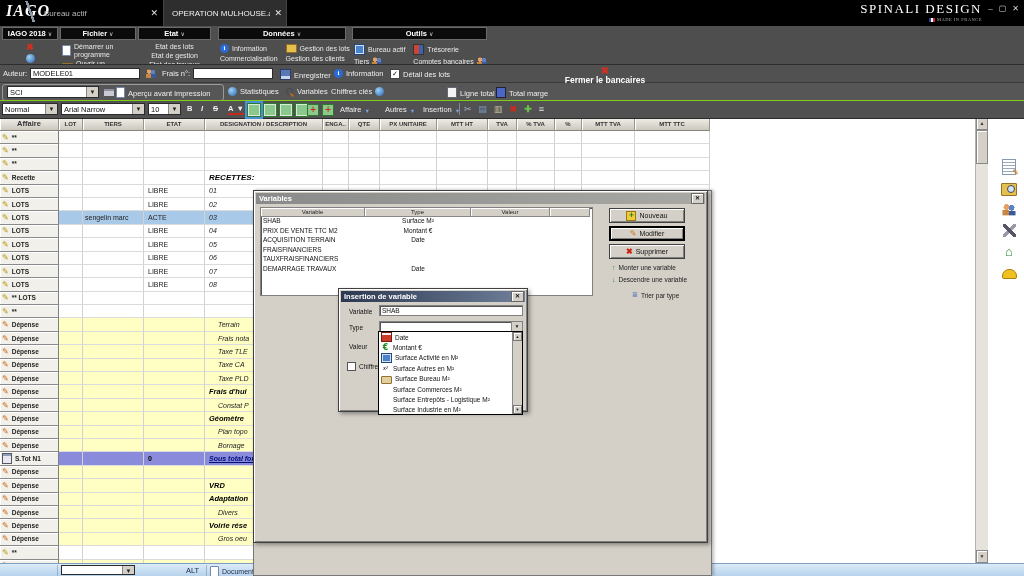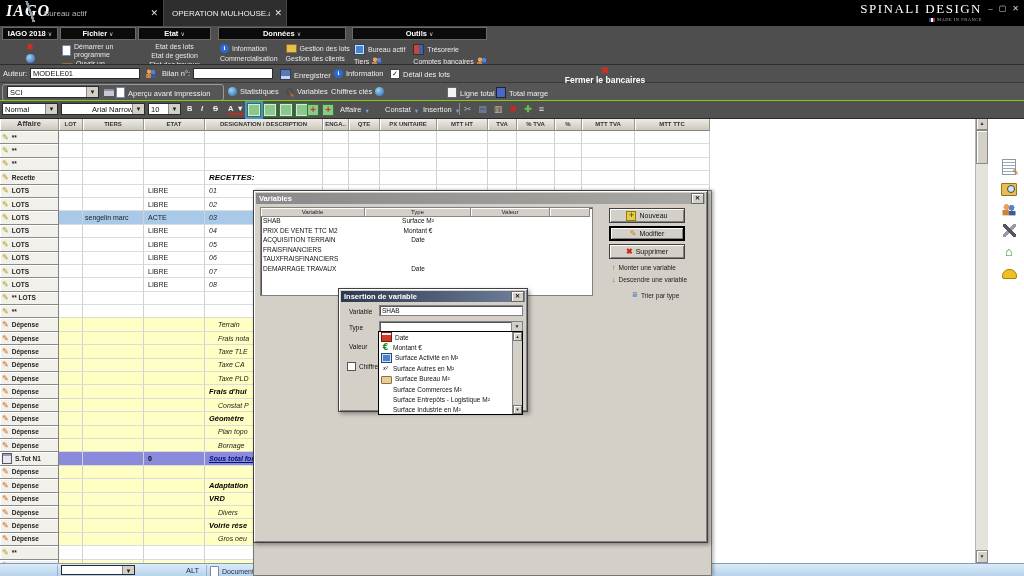--- a/index.html
+++ b/index.html
@@ -322,21 +322,21 @@
 
   <div class="tb tb1">
     <div class="abs" style="left:3px;top:4px;">
         <span>Auteur:</span>
       </div>
     <input class="tbinput" style="position: absolute; left: 30px; top: 3px; width: 110px;" value="MODELE01">
     <div class="abs" style="left:146px;top:4px;">
         <span class="ic ic-people"></span>
       </div>
     <div class="abs" style="left:162px;top:4px;">
-        <span>Bilan n°:</span>
+        <span>Frais n°:</span>
       </div>
     <input class="tbinput" style="position: absolute; left: 193px; top: 3px; width: 80px;" value="">
     <div class="abs" style="left:280px;top:4px;">
         <span class="ic ic-disk"></span>
         <span>Enregistrer</span>
       </div>
     <div class="abs" style="left:334px;top:4px;">
         <span class="ic ic-info">i</span>
         <span>Information</span>
       </div>
@@ -379,21 +379,21 @@
         <span class="ic ic-sheet-b"></span>
         <span>Total marge</span>
       </div>
   </div>
 
   <div class="tb tb3">
     <div class="combo" style="position:absolute;left:2px;top:2px;width:56px;">
         <span class="cv">Normal</span>
         <span class="cb">▼</span>
       </div>
-    <div class="combo" style="position:absolute;left:61px;top:2px;width:84px;padding-left:28px;">
+    <div class="combo" style="position:absolute;left:61px;top:2px;width:84px;">
         <span class="cv">Arial Narrow</span>
         <span class="cb">▼</span>
       </div>
     <div class="combo" style="position:absolute;left:148px;top:2px;width:33px;">
         <span class="cv">10</span>
         <span class="cb">▼</span>
       </div>
     <div class="abs fmt-btn" style="left:187px;top:3px;">
         <span>B</span>
       </div>
@@ -415,21 +415,21 @@
     </div>
     <div class="abs" style="left:307px;top:3px;gap:3px;">
       <span class="ic-green-plus">+</span>
       <span class="ic-green-plus">+</span>
     </div>
     <div class="abs menu-btn" style="left:340px;top:4px;">
         <span>Affaire</span>
         <span class="arr">▼</span>
       </div>
     <div class="abs menu-btn" style="left:385px;top:4px;">
-        <span>Constat</span>
+        <span>Autres</span>
         <span class="arr">▼</span>
       </div>
     <div class="abs menu-btn" style="left:423px;top:4px;">
         <span>Insertion</span>
         <span class="arr">▼</span>
       </div>
     <div class="vsep" style="left:459px;"></div>
     <div class="abs" style="left:464px;top:3px;gap:7px;font-size:9px;">
       <span style="color:#a8b8cc;">✂</span>
       <span style="color:#7a9ac8;">▤</span>
@@ -986,41 +986,41 @@
         </div>
 
         <div class="trow depense">
           <div class="c aff w-aff">
             <span class="ic ic-pen-o"></span>
             <span class="afflbl">Dépense</span>
           </div>
           <div class="c w-lot"></div>
           <div class="c tiers w-tiers"></div>
           <div class="c etat w-etat"></div>
+          <div class="c desig w-desig b">VRD</div>
+          <div class="c w-enga"></div>
+          <div class="c w-qte"></div>
+          <div class="c w-pxu"></div>
+          <div class="c w-ht"></div>
+          <div class="c w-tva"></div>
+          <div class="c w-ptva"></div>
+          <div class="c w-pct"></div>
+          <div class="c w-mtva"></div>
+          <div class="c w-mttc"></div>
+        </div>
+
+        <div class="trow depense">
+          <div class="c aff w-aff">
+            <span class="ic ic-pen-o"></span>
+            <span class="afflbl">Dépense</span>
+          </div>
+          <div class="c w-lot"></div>
+          <div class="c tiers w-tiers"></div>
+          <div class="c etat w-etat"></div>
           <div class="c desig w-desig bi">Adaptation</div>
-          <div class="c w-enga"></div>
-          <div class="c w-qte"></div>
-          <div class="c w-pxu"></div>
-          <div class="c w-ht"></div>
-          <div class="c w-tva"></div>
-          <div class="c w-ptva"></div>
-          <div class="c w-pct"></div>
-          <div class="c w-mtva"></div>
-          <div class="c w-mttc"></div>
-        </div>
-
-        <div class="trow depense">
-          <div class="c aff w-aff">
-            <span class="ic ic-pen-o"></span>
-            <span class="afflbl">Dépense</span>
-          </div>
-          <div class="c w-lot"></div>
-          <div class="c tiers w-tiers"></div>
-          <div class="c etat w-etat"></div>
-          <div class="c desig w-desig b">VRD</div>
           <div class="c w-enga"></div>
           <div class="c w-qte"></div>
           <div class="c w-pxu"></div>
           <div class="c w-ht"></div>
           <div class="c w-tva"></div>
           <div class="c w-ptva"></div>
           <div class="c w-pct"></div>
           <div class="c w-mtva"></div>
           <div class="c w-mttc"></div>
         </div>

